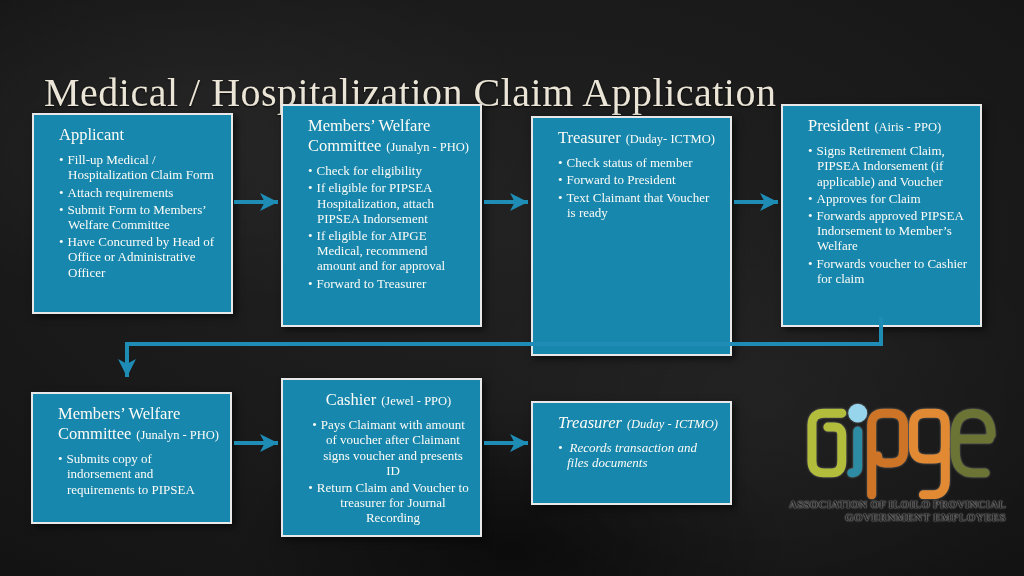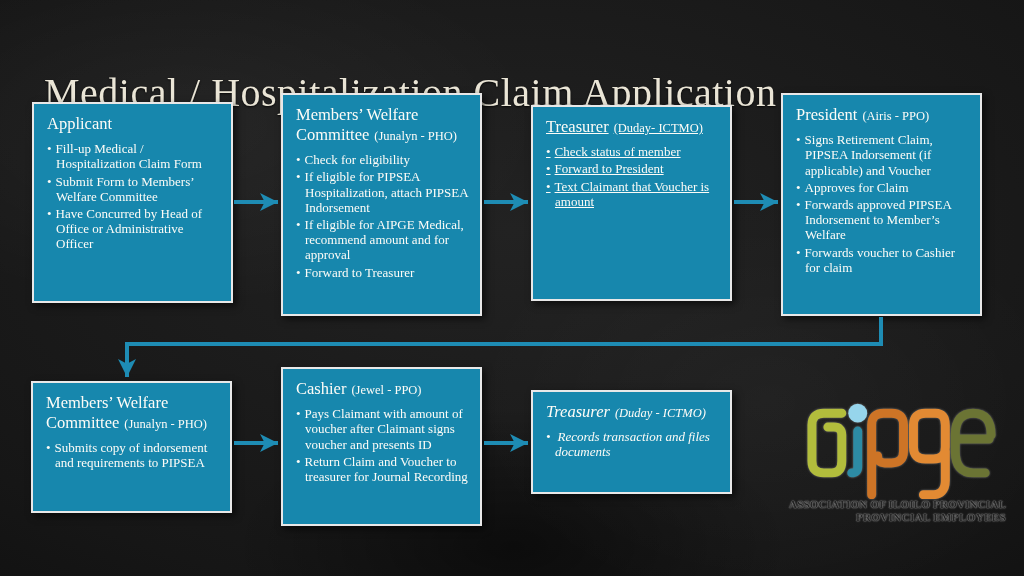--- a/index.html
+++ b/index.html
@@ -29,29 +29,30 @@
     font-weight:400;
     text-shadow:0 1px 2px rgba(0,0,0,0.8);
     margin-top:41px;
   }
   .box{
     position:absolute;
     background:var(--box-fill);
     border:2px solid var(--box-border);
     box-shadow:3px 3px 7px rgba(0,0,0,0.6);
     color:var(--body-text);
-    padding:10px 11px 8px 13px;
+    padding:10px 11px 8px 25px;
     overflow:hidden;
+    margin-top:11px;
   }
   .b1{left:32px;  top:102px; width:201px; height:201px;}
   .b2{left:281px; top:93px;  width:201px; height:223px;}
-  .b3{left:531px; top:105px; width:201px; height:196px;text-decoration:underline;}
+  .b3{left:531px; top:105px; width:201px; height:240px;}
   .b4{left:781px; top:93px;  width:201px; height:223px;}
   .b5{left:31px;  top:381px; width:201px; height:132px;}
-  .b6{left:281px; top:367px; width:201px; height:159px;}
+  .b6{left:281px; top:367px; width:201px; height:159px;text-align:center;}
   .b7{left:531px; top:390px; width:201px; height:104px;font-style:italic;}
   .box-head{line-height:1.22;margin-bottom:7px;}
   .head-title{font-size:16.5px;}
   .head-person{font-size:12.5px;margin-left:5px;white-space:nowrap;}
   .head-person:empty{display:none;}
   .box-bullets{list-style:none;}
   .box-bullets li{
     font-size:13px;line-height:1.17;
     padding-left:9px;text-indent:-9px;
     margin-bottom:2px;
@@ -81,20 +82,21 @@
 <div class="slide">
 
   <div class="slide-title">Medical / Hospitalization Claim Application</div>
 
   <div class="box b1">
     <div class="box-head">
       <span class="head-title">Applicant</span>
     </div>
     <ul class="box-bullets">
         <li>Fill-up Medical / Hospitalization Claim Form</li>
+        <li>Attach requirements</li>
         <li>Submit Form to Members’ Welfare Committee</li>
         <li>Have Concurred by Head of Office or Administrative Officer</li>
       </ul>
   </div>
 
   <div class="box b2">
     <div class="box-head">
       <span class="head-title">Members’ Welfare Committee</span><span class="head-person">(Junalyn - PHO)</span>
     </div>
     <ul class="box-bullets">
@@ -105,21 +107,21 @@
       </ul>
   </div>
 
   <div class="box b3">
     <div class="box-head">
       <span class="head-title">Treasurer</span><span class="head-person">(Duday- ICTMO)</span>
     </div>
     <ul class="box-bullets">
         <li>Check status of member</li>
         <li>Forward to President</li>
-        <li>Text Claimant that Voucher is amount</li>
+        <li>Text Claimant that Voucher is ready</li>
       </ul>
   </div>
 
   <div class="box b4">
     <div class="box-head">
       <span class="head-title">President</span><span class="head-person">(Airis - PPO)</span>
     </div>
     <ul class="box-bullets">
         <li>Signs Retirement Claim, PIPSEA Indorsement (if applicable) and Voucher</li>
         <li>Approves for Claim</li>
@@ -175,16 +177,16 @@
       <path class="logo-path" d="M 42,14 L 24,14 Q 12,14 12,26 L 12,62 Q 12,74 24,74 L 32,74 Q 42,74 42,62 L 42,36 Q 42,28 34,28 L 28,28" stroke="#b2bd3c"></path>
       <circle cx="58" cy="14" r="9.5" fill="#96d5ec"></circle>
       <path class="logo-path" d="M 58,32 L 58,68 Q 58,74 52,74" stroke="#2d8ba4"></path>
       <path class="logo-path" d="M 72,96 L 72,26 Q 72,14 84,14 L 92,14 Q 104,14 104,26 L 104,52 Q 104,64 92,64 L 85,64 Q 78,64 78,57" stroke="#cd7426"></path>
       <path class="logo-path" d="M 136,14 L 126,14 Q 114,14 114,26 L 114,48 Q 114,60 126,60 L 134,60 Q 146,60 146,48 L 146,26 Q 146,14 136,14 M 146,52 L 146,82 Q 146,96 132,96 L 124,96" stroke="#e28a33"></path>
       <path class="logo-path" d="M 192,36 Q 192,14 174,14 Q 156,14 156,36 L 156,52 Q 156,74 174,74 L 186,74 M 158,40 L 190,40" stroke="#6b7434"></path>
     </svg>
   </div>
   <div class="logo-caption">
     <div class="cap1">ASSOCIATION OF ILOILO PROVINCIAL</div>
-    <div class="cap2">PROVINCIAL EMPLOYEES</div>
+    <div class="cap2">GOVERNMENT EMPLOYEES</div>
   </div>
 
 </div>
 
 </body></html>

